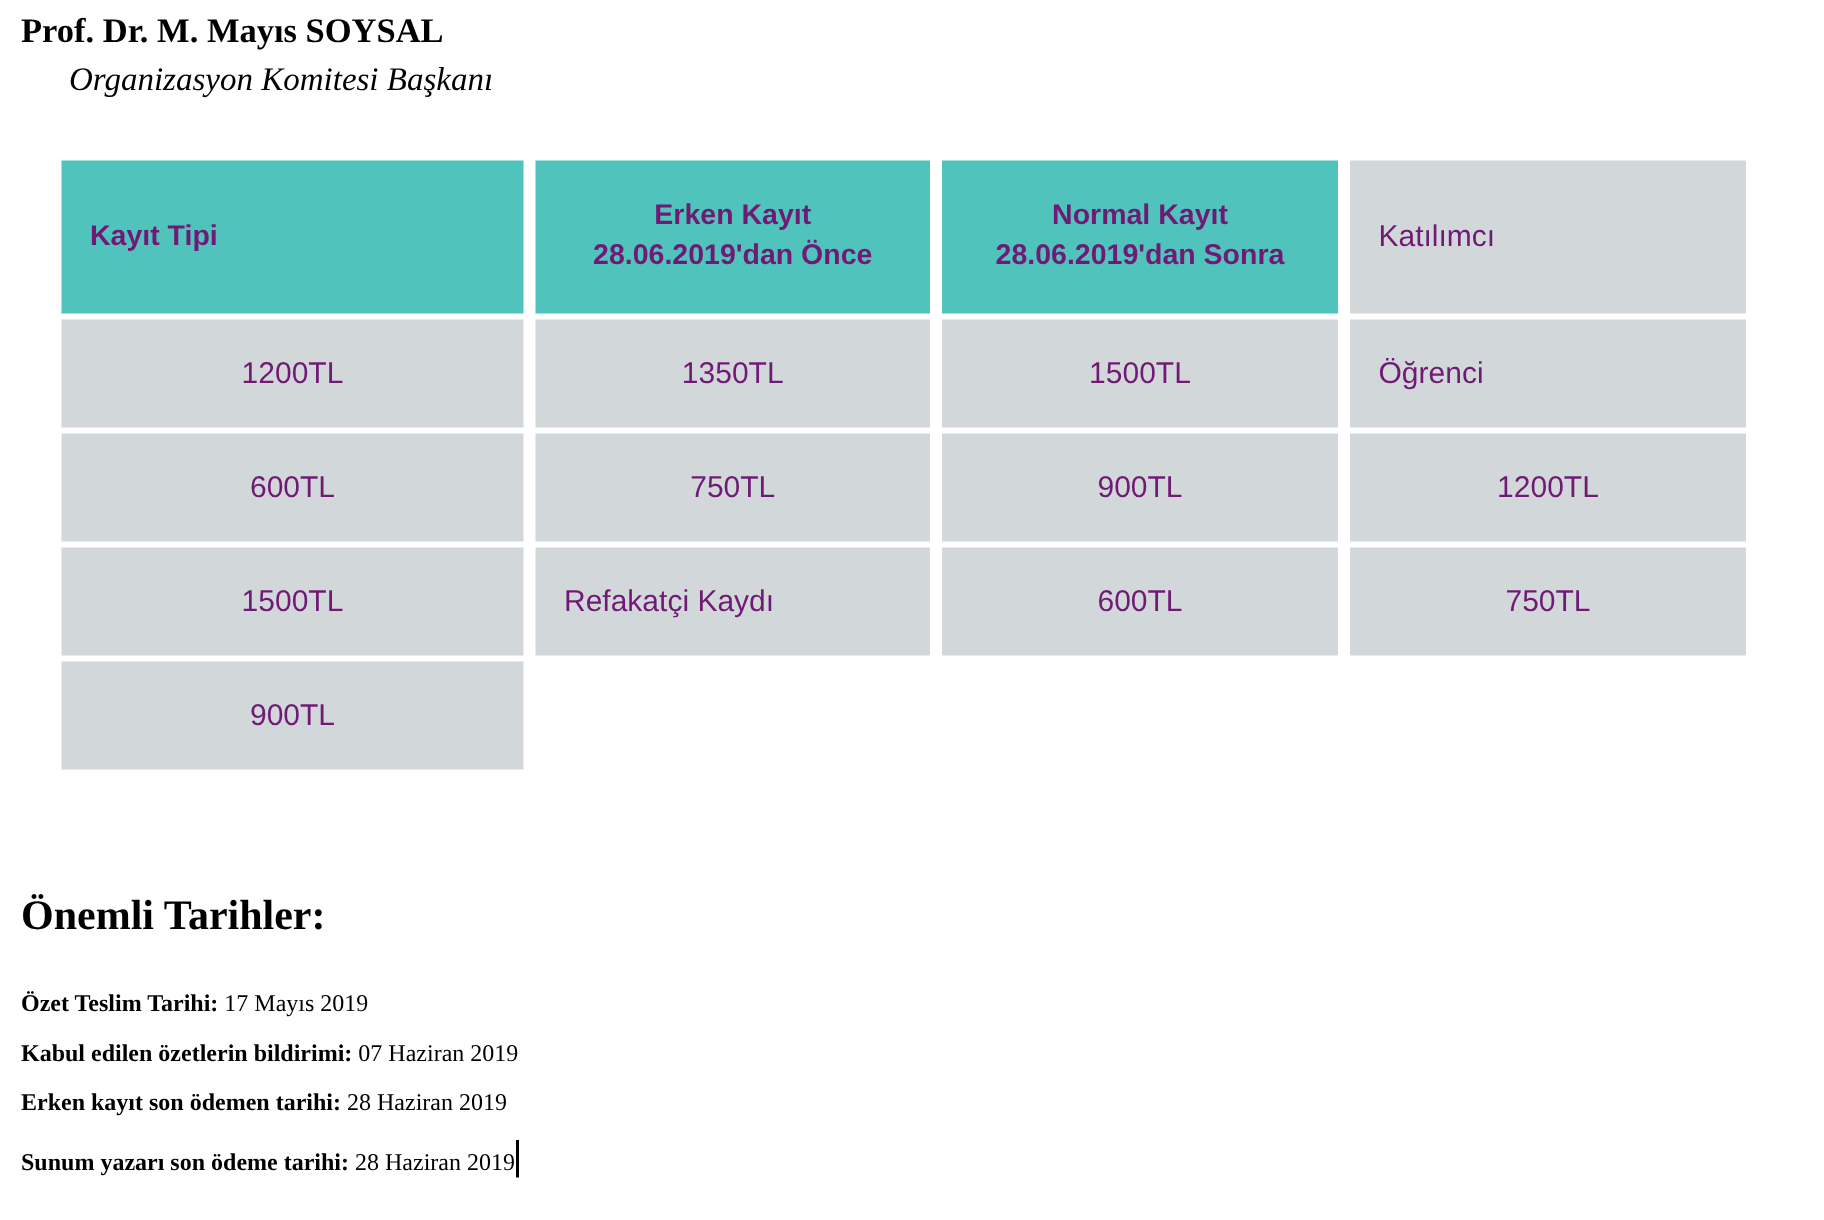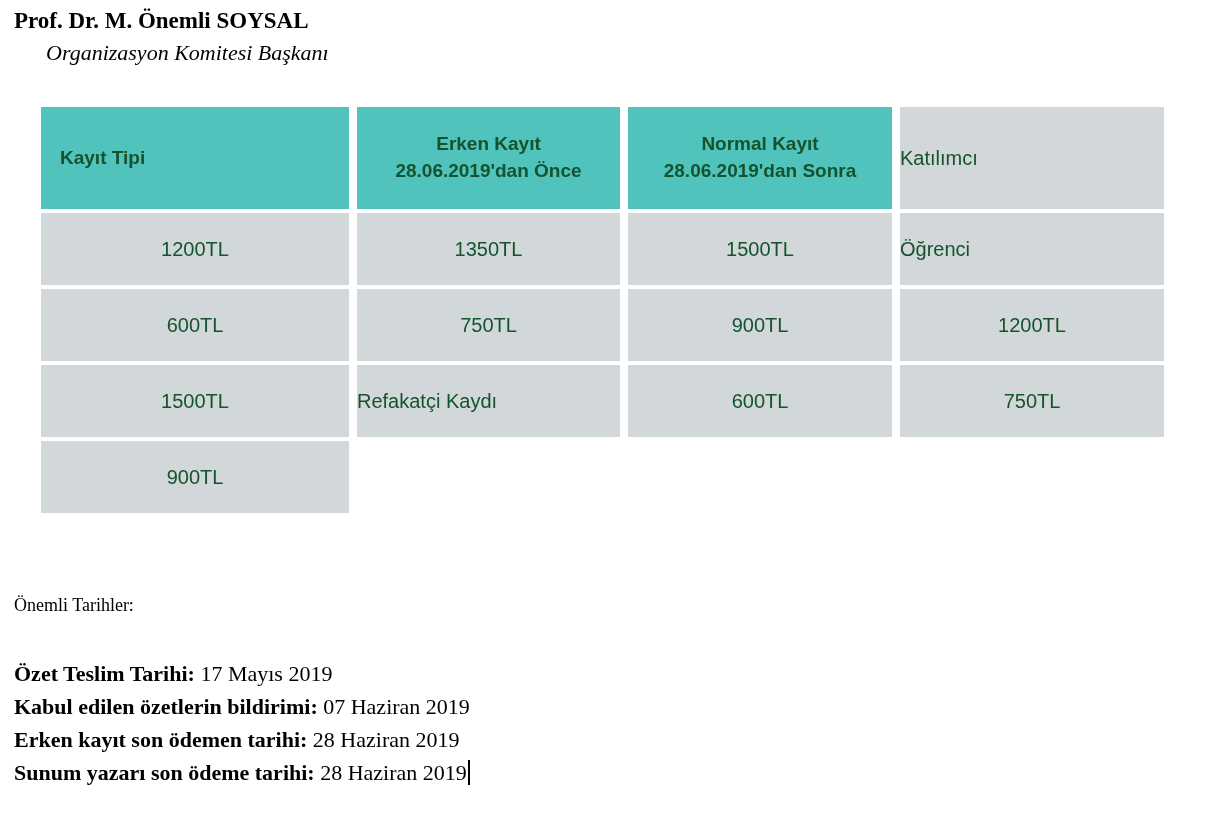--- a/index.html
+++ b/index.html
@@ -35,21 +35,21 @@
     position: absolute;
     left: 41px;
     top: 107px;
     width: 899px;
     display: grid;
     grid-template-columns: 308px 263px 264px 264px;
     grid-template-rows: 102px 72px 72px 72px 72px;
     column-gap: 8px;
     row-gap: 4px;
     font-family: "Liberation Sans", sans-serif;
-    color: #14532d;
+    color: #701a75;
   }
   .th {
     background: #4FC3BC;
     font-weight: bold;
     font-size: 19px;
     line-height: 1.4;
     display: flex;
     flex-direction: column;
     justify-content: center;
     align-items: center;
@@ -62,55 +62,56 @@
   }
   .td {
     background: #D2D8D9;
     font-size: 20px;
     display: flex;
     align-items: center;
     justify-content: center;
   }
   .td.first {
     justify-content: flex-start;
+    padding-left: 19px;
   }
   .dates-heading {
     position: absolute;
     left: 14px;
     top: 595px;
-    font-size: 18px;
-    font-weight: normal;
+    font-size: 28px;
+    font-weight: bold;
     white-space: nowrap;
   }
   .date-line {
     position: absolute;
     left: 14px;
     margin: 0;
-    font-size: 22px;
+    font-size: 16px;
     white-space: nowrap;
   }
   .date-line-0 { top: 661px; }
   .date-line-1 { top: 694px; text-align: center; }
   .date-line-2 { top: 727px; }
   .date-line-3 { top: 760px; }
   .caret {
     display: inline-block;
     width: 2px;
     height: 25px;
     background: #000000;
     vertical-align: -5px;
     margin-left: 1px;
   }
 </style>
 </head>
 <body>
 
 <div class="page">
 
-  <div class="author-name">Prof. Dr. M. Önemli SOYSAL</div>
+  <div class="author-name">Prof. Dr. M. Mayıs SOYSAL</div>
   <div class="author-title">Organizasyon Komitesi Başkanı</div>
 
   <div class="fee-table">
 
     <div class="th first">
       <span>Kayıt Tipi</span>
     </div>
     <div class="th">
       <span>Erken Kayıt</span>
       <span>28.06.2019'dan Önce</span>

